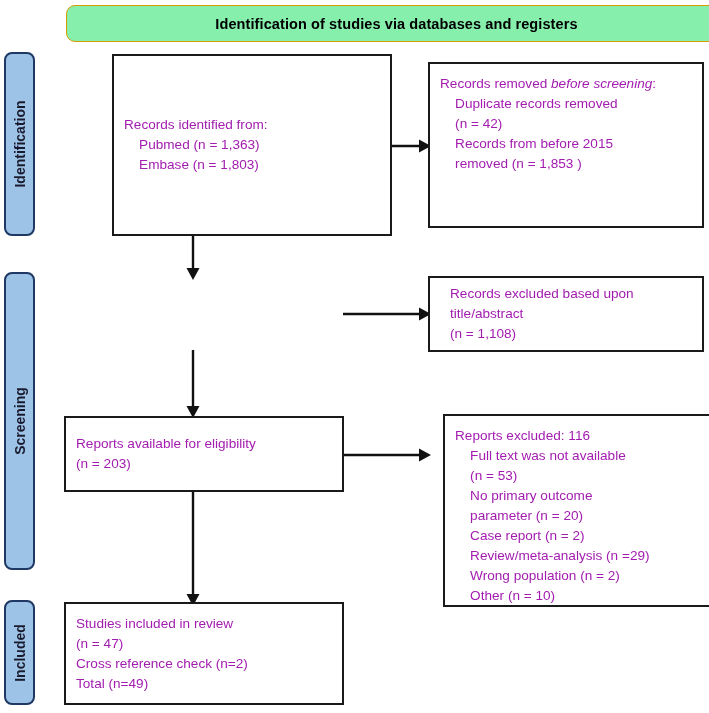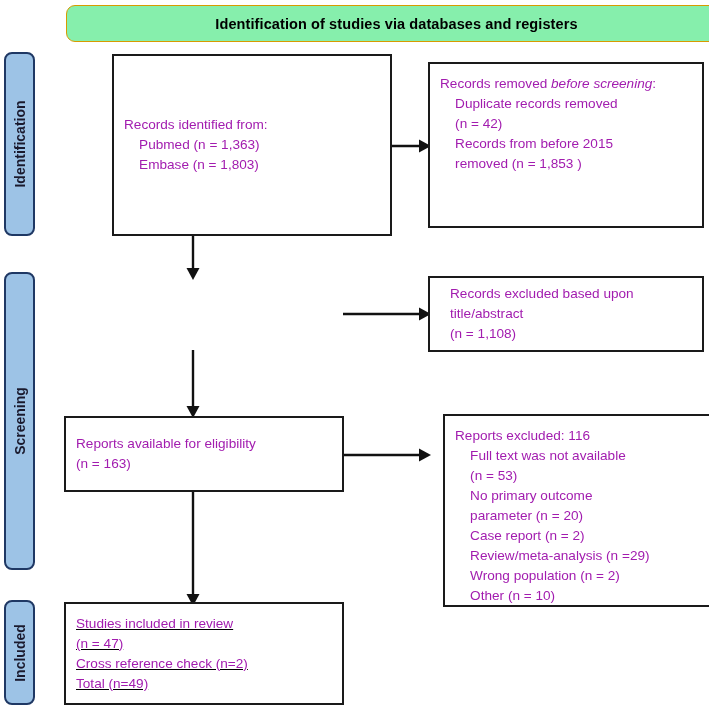--- a/index.html
+++ b/index.html
@@ -85,21 +85,21 @@
     color: #a21caf;
   }
   .box.top-align { align-items: flex-start; padding-top: 10px; }
 
   #box-identified       { left: 64px;  top: 54px;  width: 280px; height: 182px; margin-left: 48px; }
   #box-removed          { left: 428px; top: 62px;  width: 276px; height: 166px; }
   #box-screened         { left: 64px;  top: 276px; width: 280px; height: 76px;  }
   #box-excluded-title   { left: 428px; top: 276px; width: 276px; height: 76px; padding-left: 20px;  }
   #box-eligibility      { left: 64px;  top: 416px; width: 280px; height: 76px;  }
   #box-reports-excluded { left: 443px; top: 414px; width: 276px; height: 193px; }
-  #box-included         { left: 64px;  top: 602px; width: 280px; height: 103px; text-decoration: underline; }
+  #box-included         { left: 64px;  top: 602px; width: 280px; height: 103px; }
 
   .ital { font-style: italic; }
 
   
   .conn { position: absolute; }
   .conn line, .conn polygon, .conn path { shape-rendering: geometricPrecision; }
 </style>
 </head>
 <body>
 
@@ -165,21 +165,21 @@
 
 
   <div class="box" id="box-excluded-title">
     <div class="box-text"><span>Records excluded based upon</span>
 <span>title/abstract</span>
 <span>(n = 1,108)</span></div>
   </div>
 
   <div class="box" id="box-eligibility">
     <div class="box-text"><span>Reports available for eligibility</span>
-<span>(n = 163)</span></div>
+<span>(n = 203)</span></div>
   </div>
 
   <div class="box top-align" id="box-reports-excluded">
     <div class="box-text"><span>Reports excluded: 116</span>
 <span>    Full text was not available</span>
 <span>    (n = 53)</span>
 <span>    No primary outcome</span>
 <span>    parameter (n = 20)</span>
 <span>    Case report (n = 2)</span>
 <span>    Review/meta-analysis (n =29)</span>

